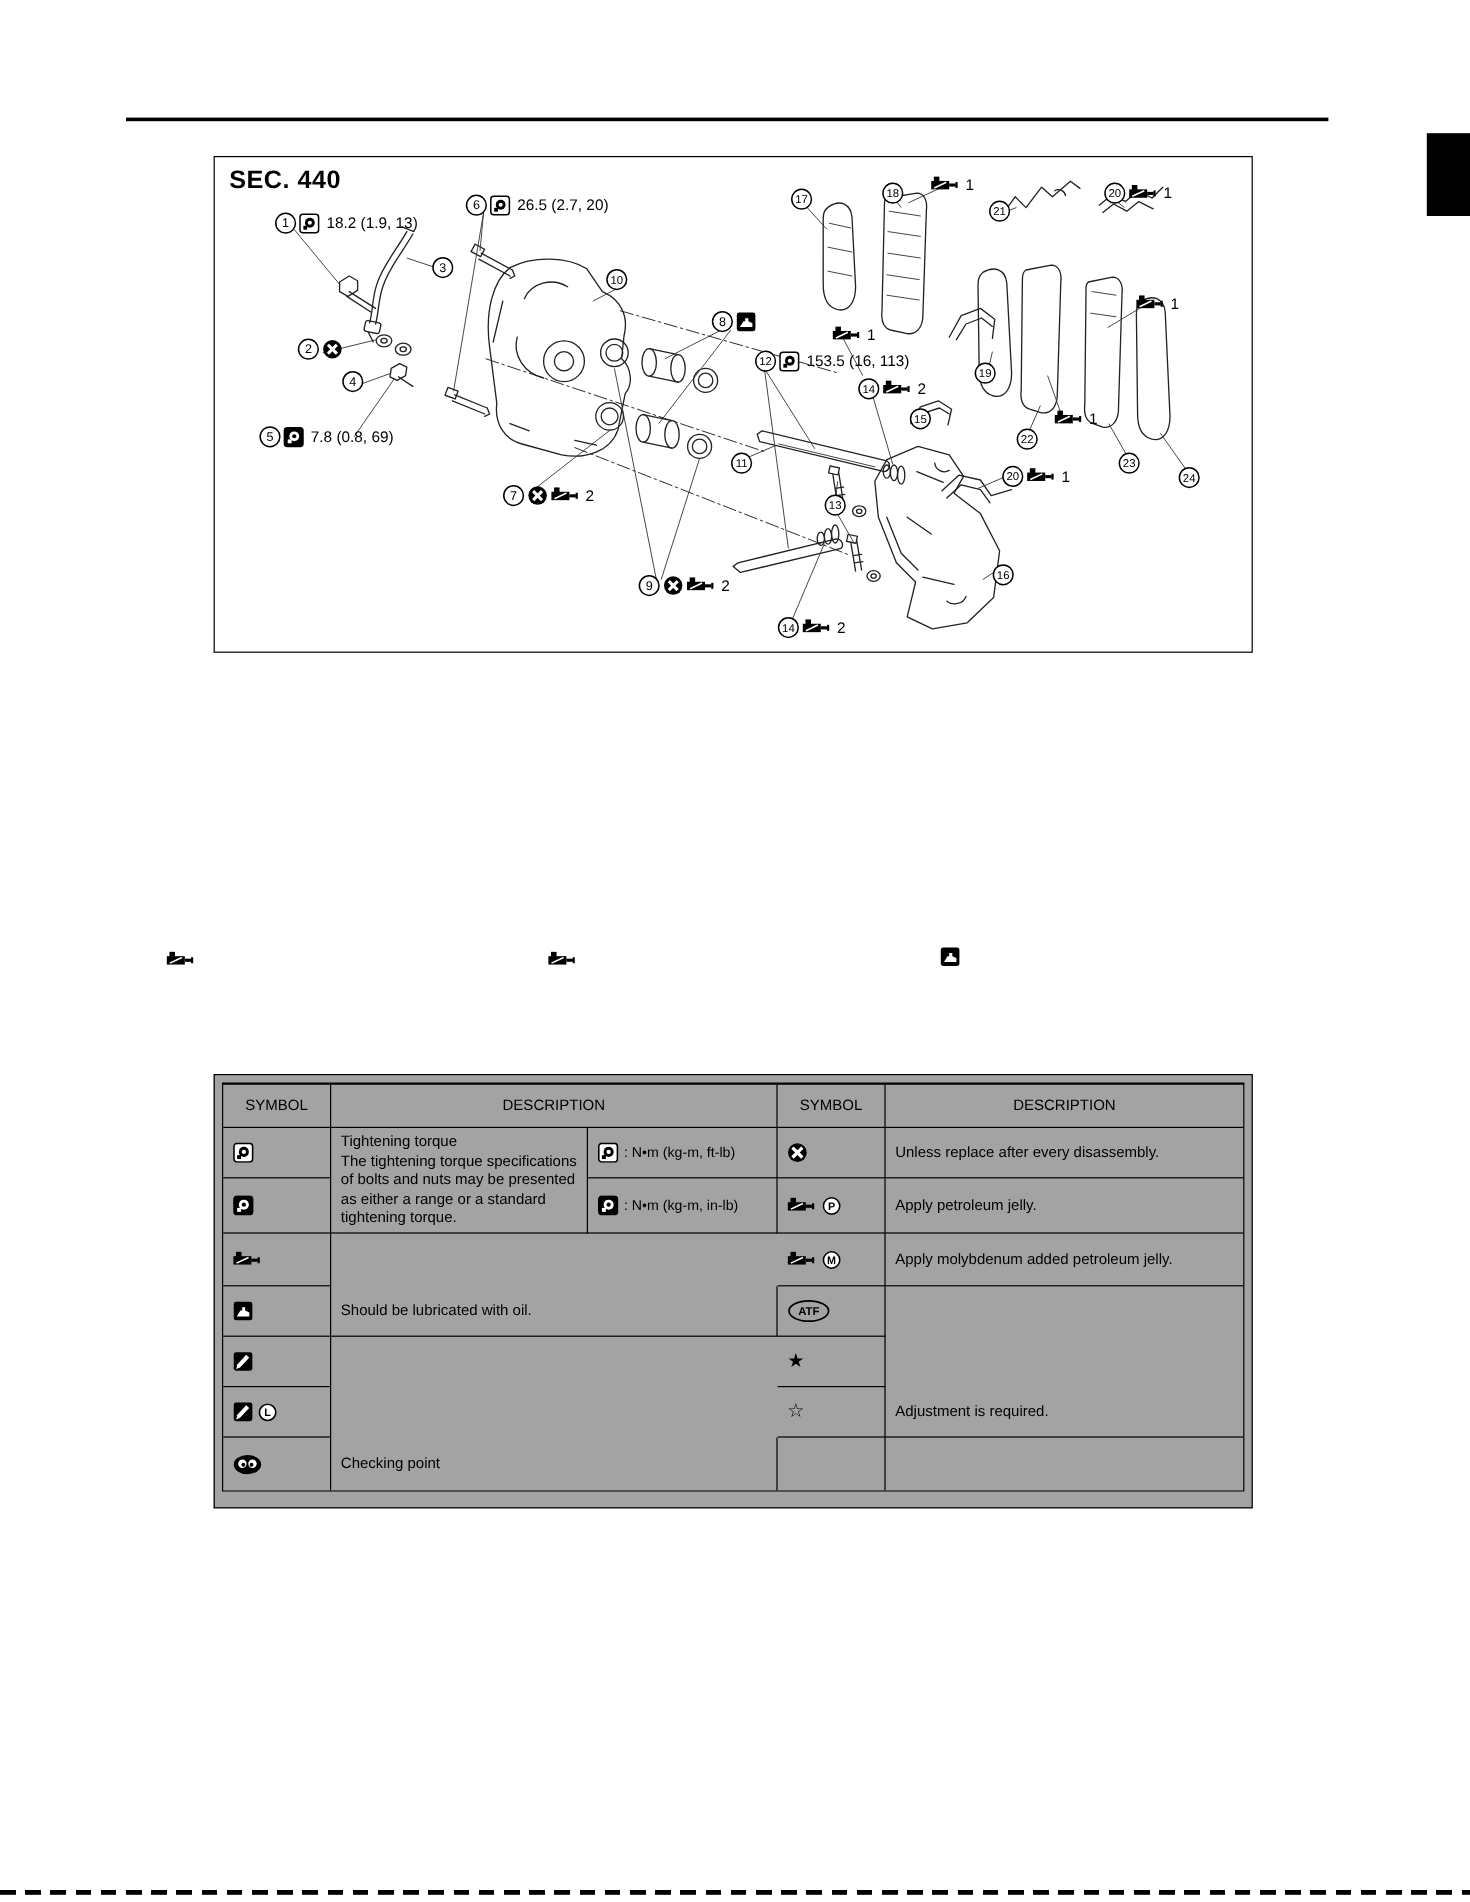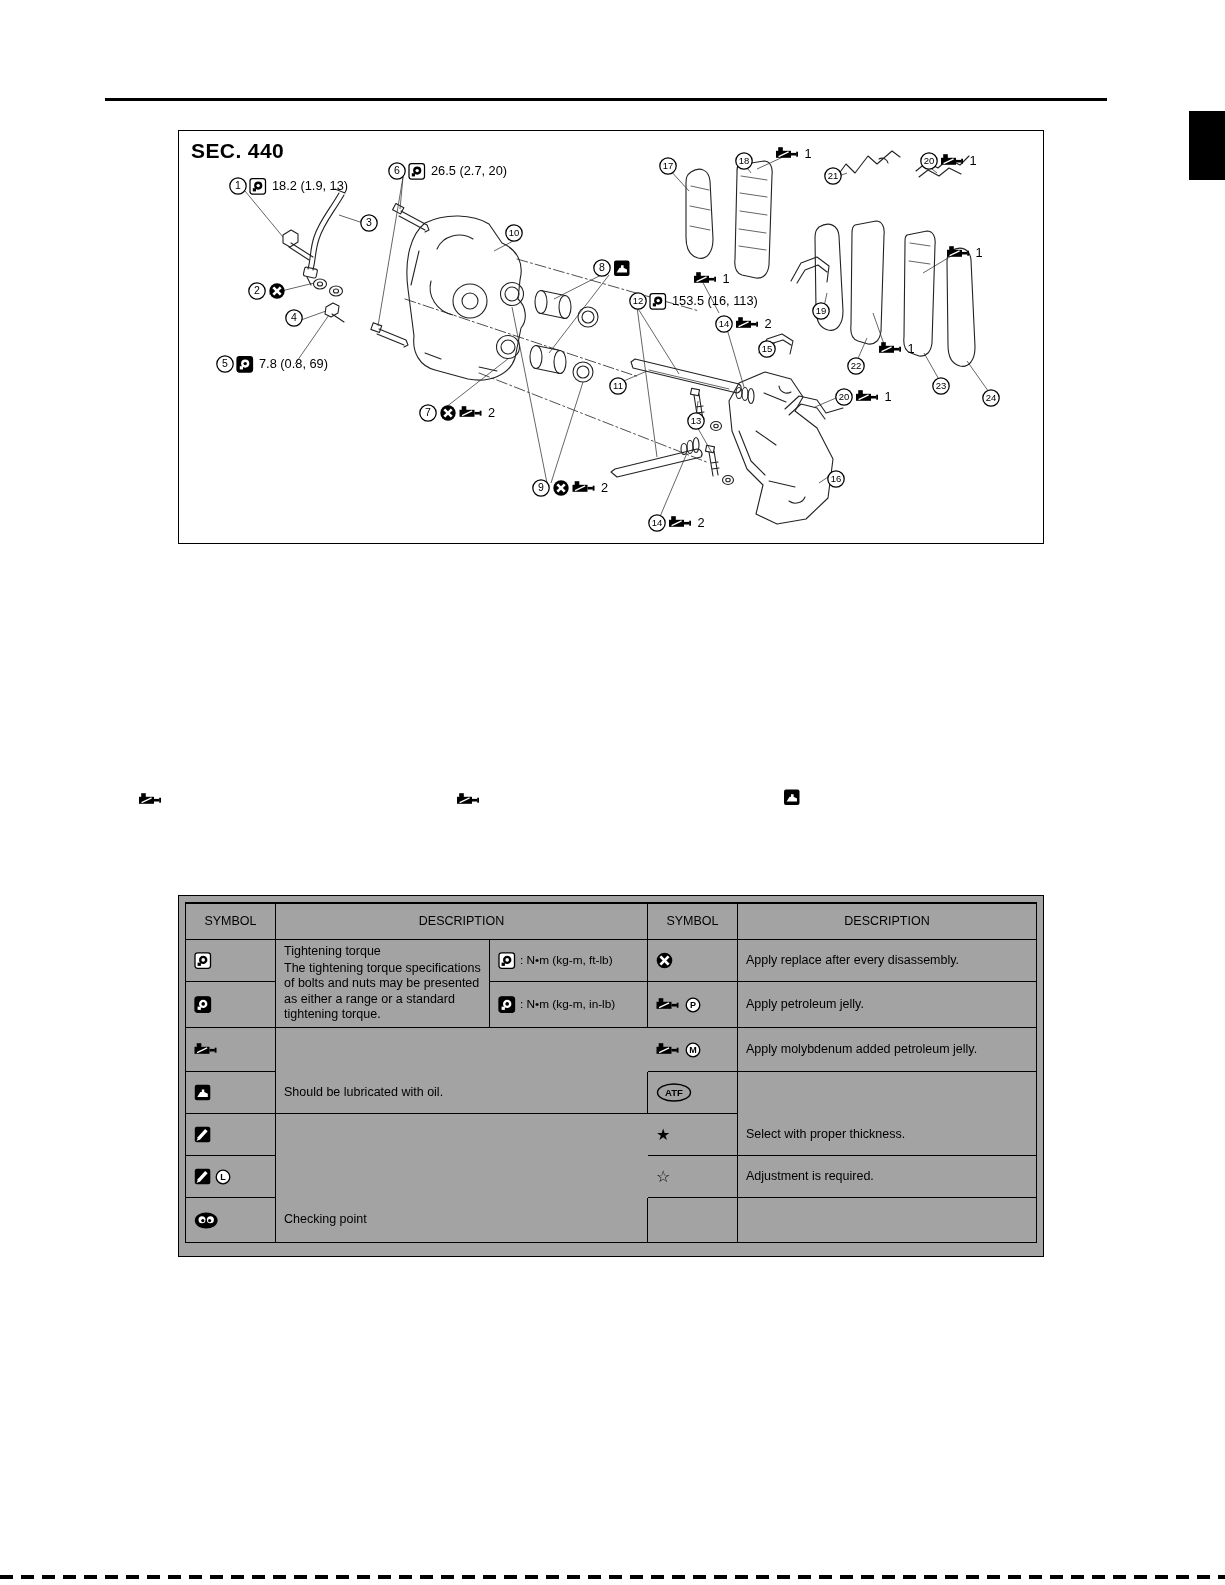--- a/index.html
+++ b/index.html
@@ -456,21 +456,21 @@
         </svg>
       <span class="unit">: N•m (kg-m, ft-lb)</span>
     </div>
     <div class="lc" style="grid-area:2/4">
       <svg width="17" height="17" viewBox="0 0 17 17">
           <circle cx="8.5" cy="8.5" r="7.8" fill="#000"></circle>
           <line x1="4.4" y1="4.4" x2="12.6" y2="12.6" stroke="#fff" stroke-width="2.7"></line>
           <line x1="12.6" y1="4.4" x2="4.4" y2="12.6" stroke="#fff" stroke-width="2.7"></line>
         </svg>
     </div>
-    <div class="lc text last" style="grid-area:2/5">Apply replace after every disassembly.</div>
+    <div class="lc text last" style="grid-area:2/5">Unless replace after every disassembly.</div>
 
     <div class="lc" style="grid-area:3/1">
       <svg width="18" height="17" viewBox="0 0 18 17">
           <rect x="1" y="0.8" width="15.5" height="15.5" rx="2.5" fill="#000" stroke="#000" stroke-width="1.3"></rect>
           <circle cx="9.2" cy="7.9" r="4.2" fill="#fff"></circle>
           <circle cx="9.2" cy="7.9" r="1.8" fill="#000"></circle>
           <rect x="3.6" y="10.6" width="3.3" height="3.3" fill="#fff"></rect>
         </svg>
     </div>
     <div class="lc" style="grid-area:3/3">
@@ -538,21 +538,20 @@
     <div class="lc" style="grid-area:6/1">
       <svg width="17" height="17" viewBox="0 0 17 17">
           <rect x="0.8" y="0.8" width="15.5" height="15.5" rx="2" fill="#000"></rect>
           <line x1="4.4" y1="12.8" x2="12.4" y2="4.2" stroke="#fff" stroke-width="3.4"></line>
           <polygon points="2.6,15 5.6,13.6 3.8,12 2.6,15" fill="#fff"></polygon>
         </svg>
     </div>
     <div class="lc" style="grid-area:6/4">
       <span class="star">★</span>
     </div>
-    <div class="lc text last" style="grid-area:6/5">Select with proper thickness.</div>
 
     <div class="lc" style="grid-area:7/1">
       <svg width="17" height="17" viewBox="0 0 17 17">
           <rect x="0.8" y="0.8" width="15.5" height="15.5" rx="2" fill="#000"></rect>
           <line x1="4.4" y1="12.8" x2="12.4" y2="4.2" stroke="#fff" stroke-width="3.4"></line>
           <polygon points="2.6,15 5.6,13.6 3.8,12 2.6,15" fill="#fff"></polygon>
         </svg>
       <svg width="16" height="16" viewBox="0 0 16 16">
           <circle cx="8" cy="8" r="6.8" fill="#fff" stroke="#000" stroke-width="1.3"></circle>
           <text x="8" y="11" text-anchor="middle" font-size="9" font-weight="bold">L</text>

